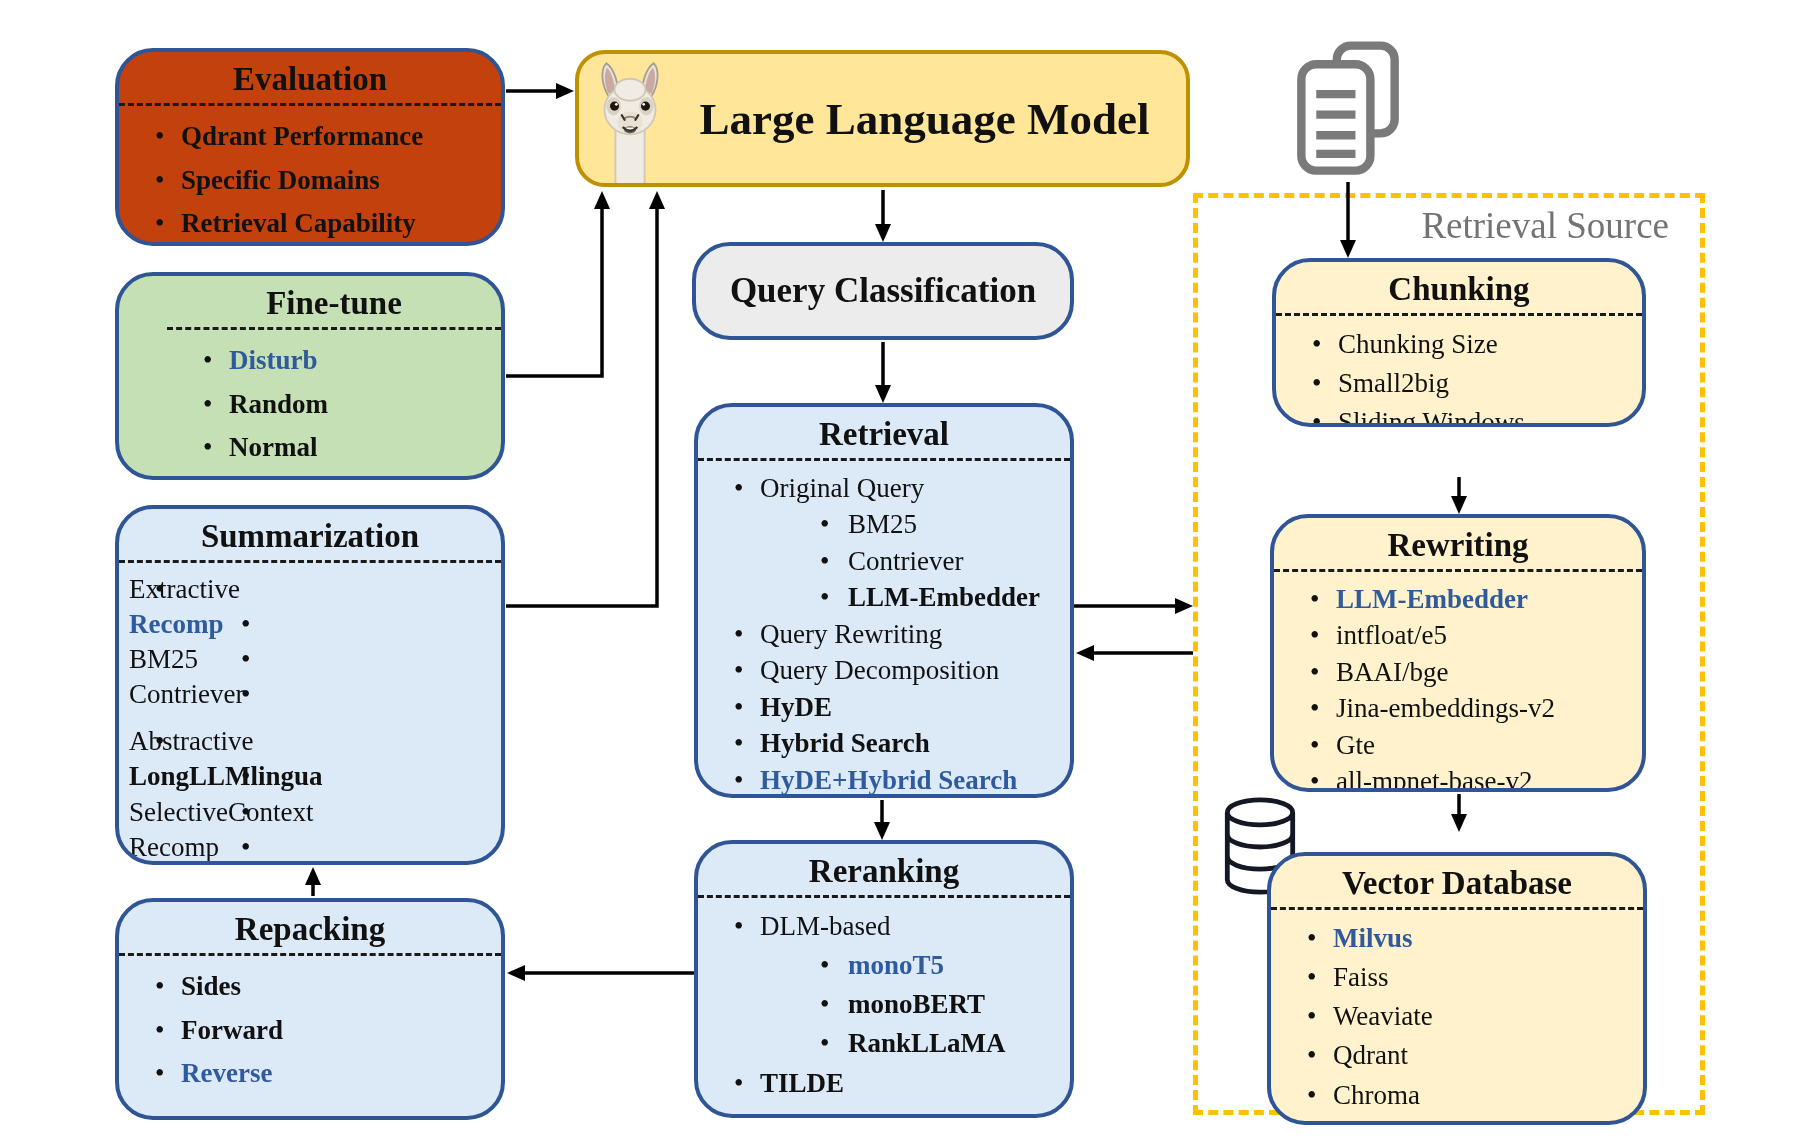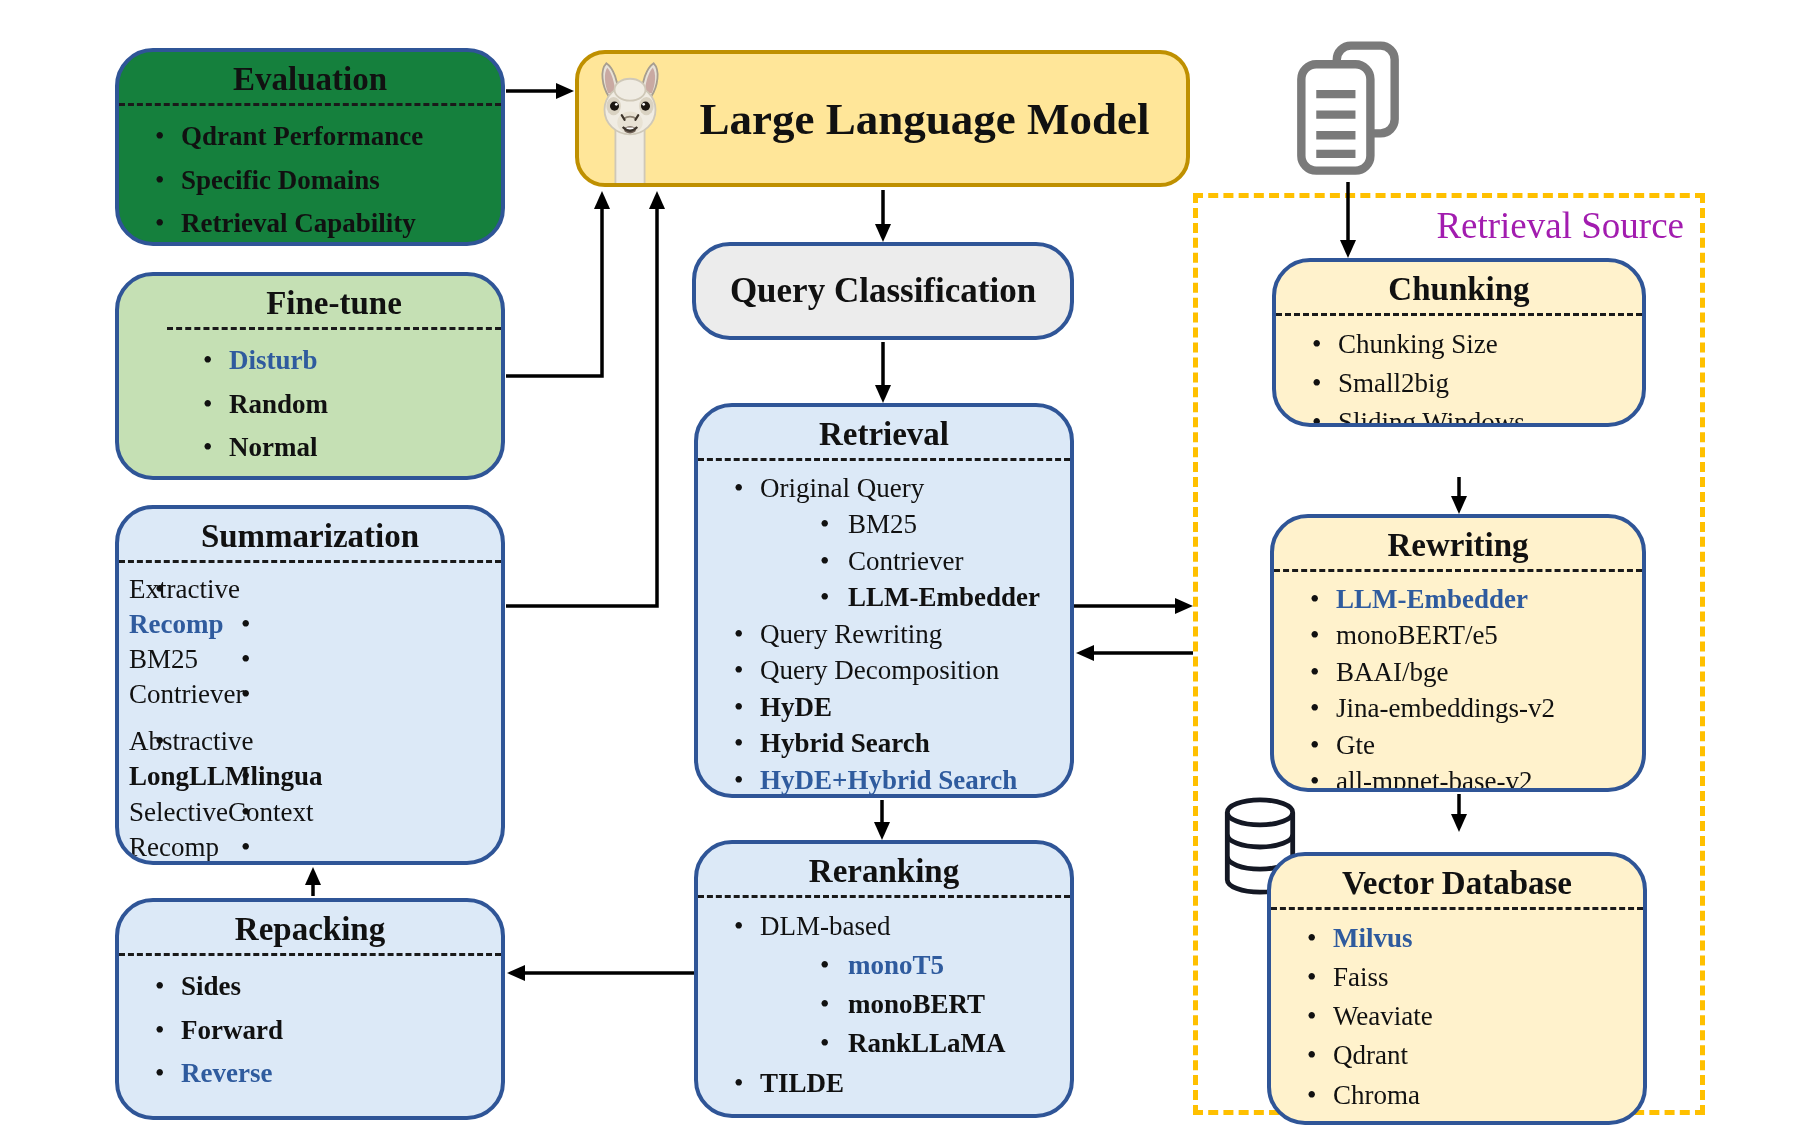--- a/index.html
+++ b/index.html
@@ -14,21 +14,21 @@
   .l1{padding-left:62px;}
   .l2{padding-left:150px;}
   .l1::before,.l2::before{content:"\2022";position:absolute;color:#111;font-weight:normal;}
   .l1::before{left:36px;}
   .l2::before{left:122px;}
   .bold{font-weight:bold;}
   .blue{color:#2F5B9E;}
   .und{text-decoration-thickness:2.5px;text-underline-offset:6px;}
   .gap{margin-top:12px;}
   
-  .peach{background:#15803d;}
+  .peach{background:#c2410c;}
   .green{background:#C5E0B4;padding-left:48px;}
   .lblue{background:#DCE9F7;}
   .cream{background:#FFF2CC;}
   .grayb{background:#ECECEC;}
   
   .lh-roomy li{line-height:1.62;}
   .lh-mid li{line-height:1.45;}
   .lh-tight li{line-height:1.35;}
   .lh-sum li{line-height:1.30;padding-left:10px;}
   .lh-emb li{line-height:1.35;}
@@ -43,21 +43,21 @@
   #box-qc{left:692px;top:242px;width:382px;height:98px;display:flex;align-items:center;justify-content:center;}
   #box-qc .title{font-size:35px;padding:0;}
   #box-retrieval{left:694px;top:403px;width:380px;height:395px;}
   #box-reranking{left:694px;top:840px;width:380px;height:278px;}
   #box-chunking{left:1272px;top:258px;width:374px;height:169px;}
   #box-embedding{left:1270px;top:514px;width:376px;height:278px;}
   #box-vectordb{left:1267px;top:852px;width:380px;height:273px;}
   
   #src-group{position:absolute;left:1193px;top:193px;width:512px;height:922px;box-sizing:border-box;
              border:5px dashed #FFC000;z-index:0;}
-  #src-label{position:absolute;top:6px;right:16px;font-size:37px;color:#a21caf;white-space:nowrap;}
+  #src-label{position:absolute;top:6px;right:31px;font-size:37px;color:#737373;white-space:nowrap;}
   
   .icon{position:absolute;}
   #docs-icon{left:1292px;top:40px;width:112px;height:140px;z-index:1;}
   #db-icon{left:1220px;top:797px;width:80px;height:100px;z-index:1;}
   #llama{position:absolute;left:10px;top:4px;width:82px;height:129px;}
   
   #arrows{position:absolute;left:0;top:0;width:1810px;height:1144px;z-index:5;pointer-events:none;}
 </style>
 </head>
 <body>
@@ -195,21 +195,21 @@
       <li class="l1">Sliding Windows</li>
       <li class="l1">Chunk Metadata</li>
     </ul>
   </div>
 
   <div class="box cream lh-emb" id="box-embedding">
     <div class="title">Rewriting</div>
     <div class="sep"></div>
     <ul>
       <li class="l1 bold blue und">LLM-Embedder</li>
-      <li class="l1">monoBERT/e5</li>
+      <li class="l1">intfloat/e5</li>
       <li class="l1">BAAI/bge</li>
       <li class="l1">Jina-embeddings-v2</li>
       <li class="l1">Gte</li>
       <li class="l1">all-mpnet-base-v2</li>
     </ul>
   </div>
 
   <div class="box cream lh-mid" id="box-vectordb">
     <div class="title">Vector Database</div>
     <div class="sep"></div>

